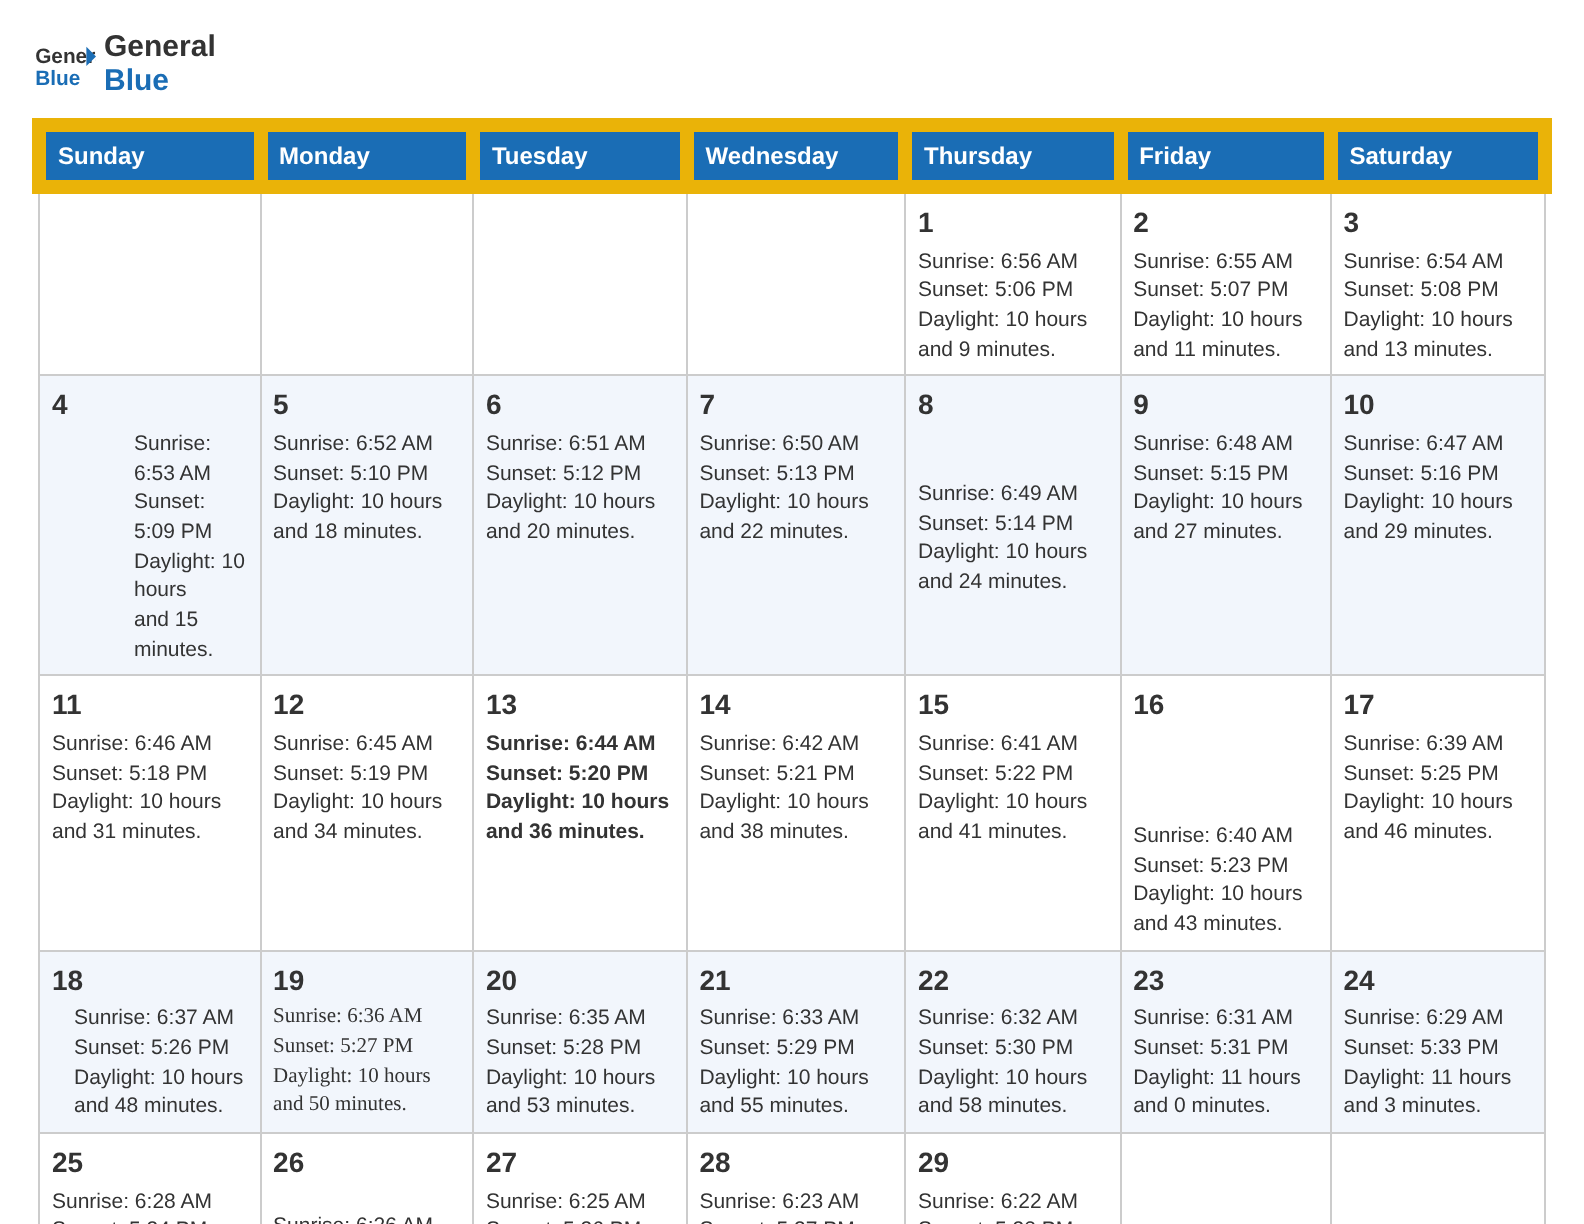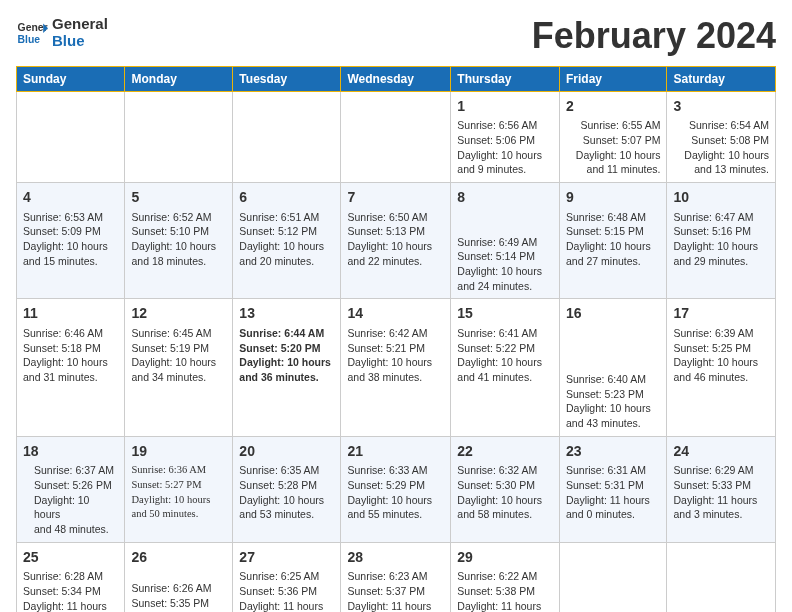--- a/index.html
+++ b/index.html
@@ -43,21 +43,21 @@
       border-collapse: collapse;
       font-size: 11px;
     }
     thead tr th {
       background-color: #1a6db5;
       color: #fff;
       padding: 5px 6px;
       text-align: left;
       font-size: 12px;
       font-weight: bold;
-      border: 1px solid #eab308;
+      border: 7px solid #eab308;
     }
     tbody tr td {
       border: 1px solid #ccc;
       vertical-align: top;
       padding: 5px 6px;
       width: 113px;
       min-height: 80px;
       color: #333;
       line-height: 1.4;
     }
@@ -93,21 +93,20 @@
       <text x="2" y="18" font-size="13" font-weight="bold" fill="#333">General</text>
       <text x="2" y="32" font-size="13" font-weight="bold" fill="#1a6db5">Blue</text>
       <polygon points="34,8 40,14 34,20" fill="#1a6db5"></polygon>
     </svg>
     <div style="display:flex;flex-direction:column;line-height:1.1;">
       <span style="font-size:15px;font-weight:bold;color:#333;">General</span>
       <span style="font-size:15px;font-weight:bold;color:#1a6db5;">Blue</span>
     </div>
   </div>
   <div class="title-block">
-    <div class="month-title">February 2024</div>
   </div>
 </div>
 
 <table>
   <thead>
     <tr>
     <th>Sunday</th>
         <th>Monday</th>
         <th>Tuesday</th>
         <th>Wednesday</th>
@@ -124,37 +123,37 @@
         <td class="empty"></td>
         <td>
           <span class="day-num">1</span>
           <div class="day-info" style="white-space: pre-line;">Sunrise: 6:56 AM
 Sunset: 5:06 PM
 Daylight: 10 hours
 and 9 minutes.</div>
         </td>
         <td>
           <span class="day-num">2</span>
-          <div class="day-info" style="white-space: pre-line; text-align: right;">Sunrise: 6:55 AM
+          <div class="day-info" style="white-space: pre-line;">Sunrise: 6:55 AM
 Sunset: 5:07 PM
 Daylight: 10 hours
 and 11 minutes.</div>
         </td>
         <td>
           <span class="day-num">3</span>
-          <div class="day-info" style="white-space: pre-line; text-align: right;">Sunrise: 6:54 AM
+          <div class="day-info" style="white-space: pre-line;">Sunrise: 6:54 AM
 Sunset: 5:08 PM
 Daylight: 10 hours
 and 13 minutes.</div>
         </td>
       </tr>
       <tr>
         <td>
           <span class="day-num">4</span>
-          <div class="day-info" style="white-space: pre-line;">Sunrise: 6:53 AM
+          <div class="day-info" style="white-space: pre-line; margin-left: 41px;">Sunrise: 6:53 AM
 Sunset: 5:09 PM
 Daylight: 10 hours
 and 15 minutes.</div>
         </td>
         <td>
           <span class="day-num">5</span>
           <div class="day-info" style="white-space: pre-line;">Sunrise: 6:52 AM
 Sunset: 5:10 PM
 Daylight: 10 hours
 and 18 minutes.</div>

